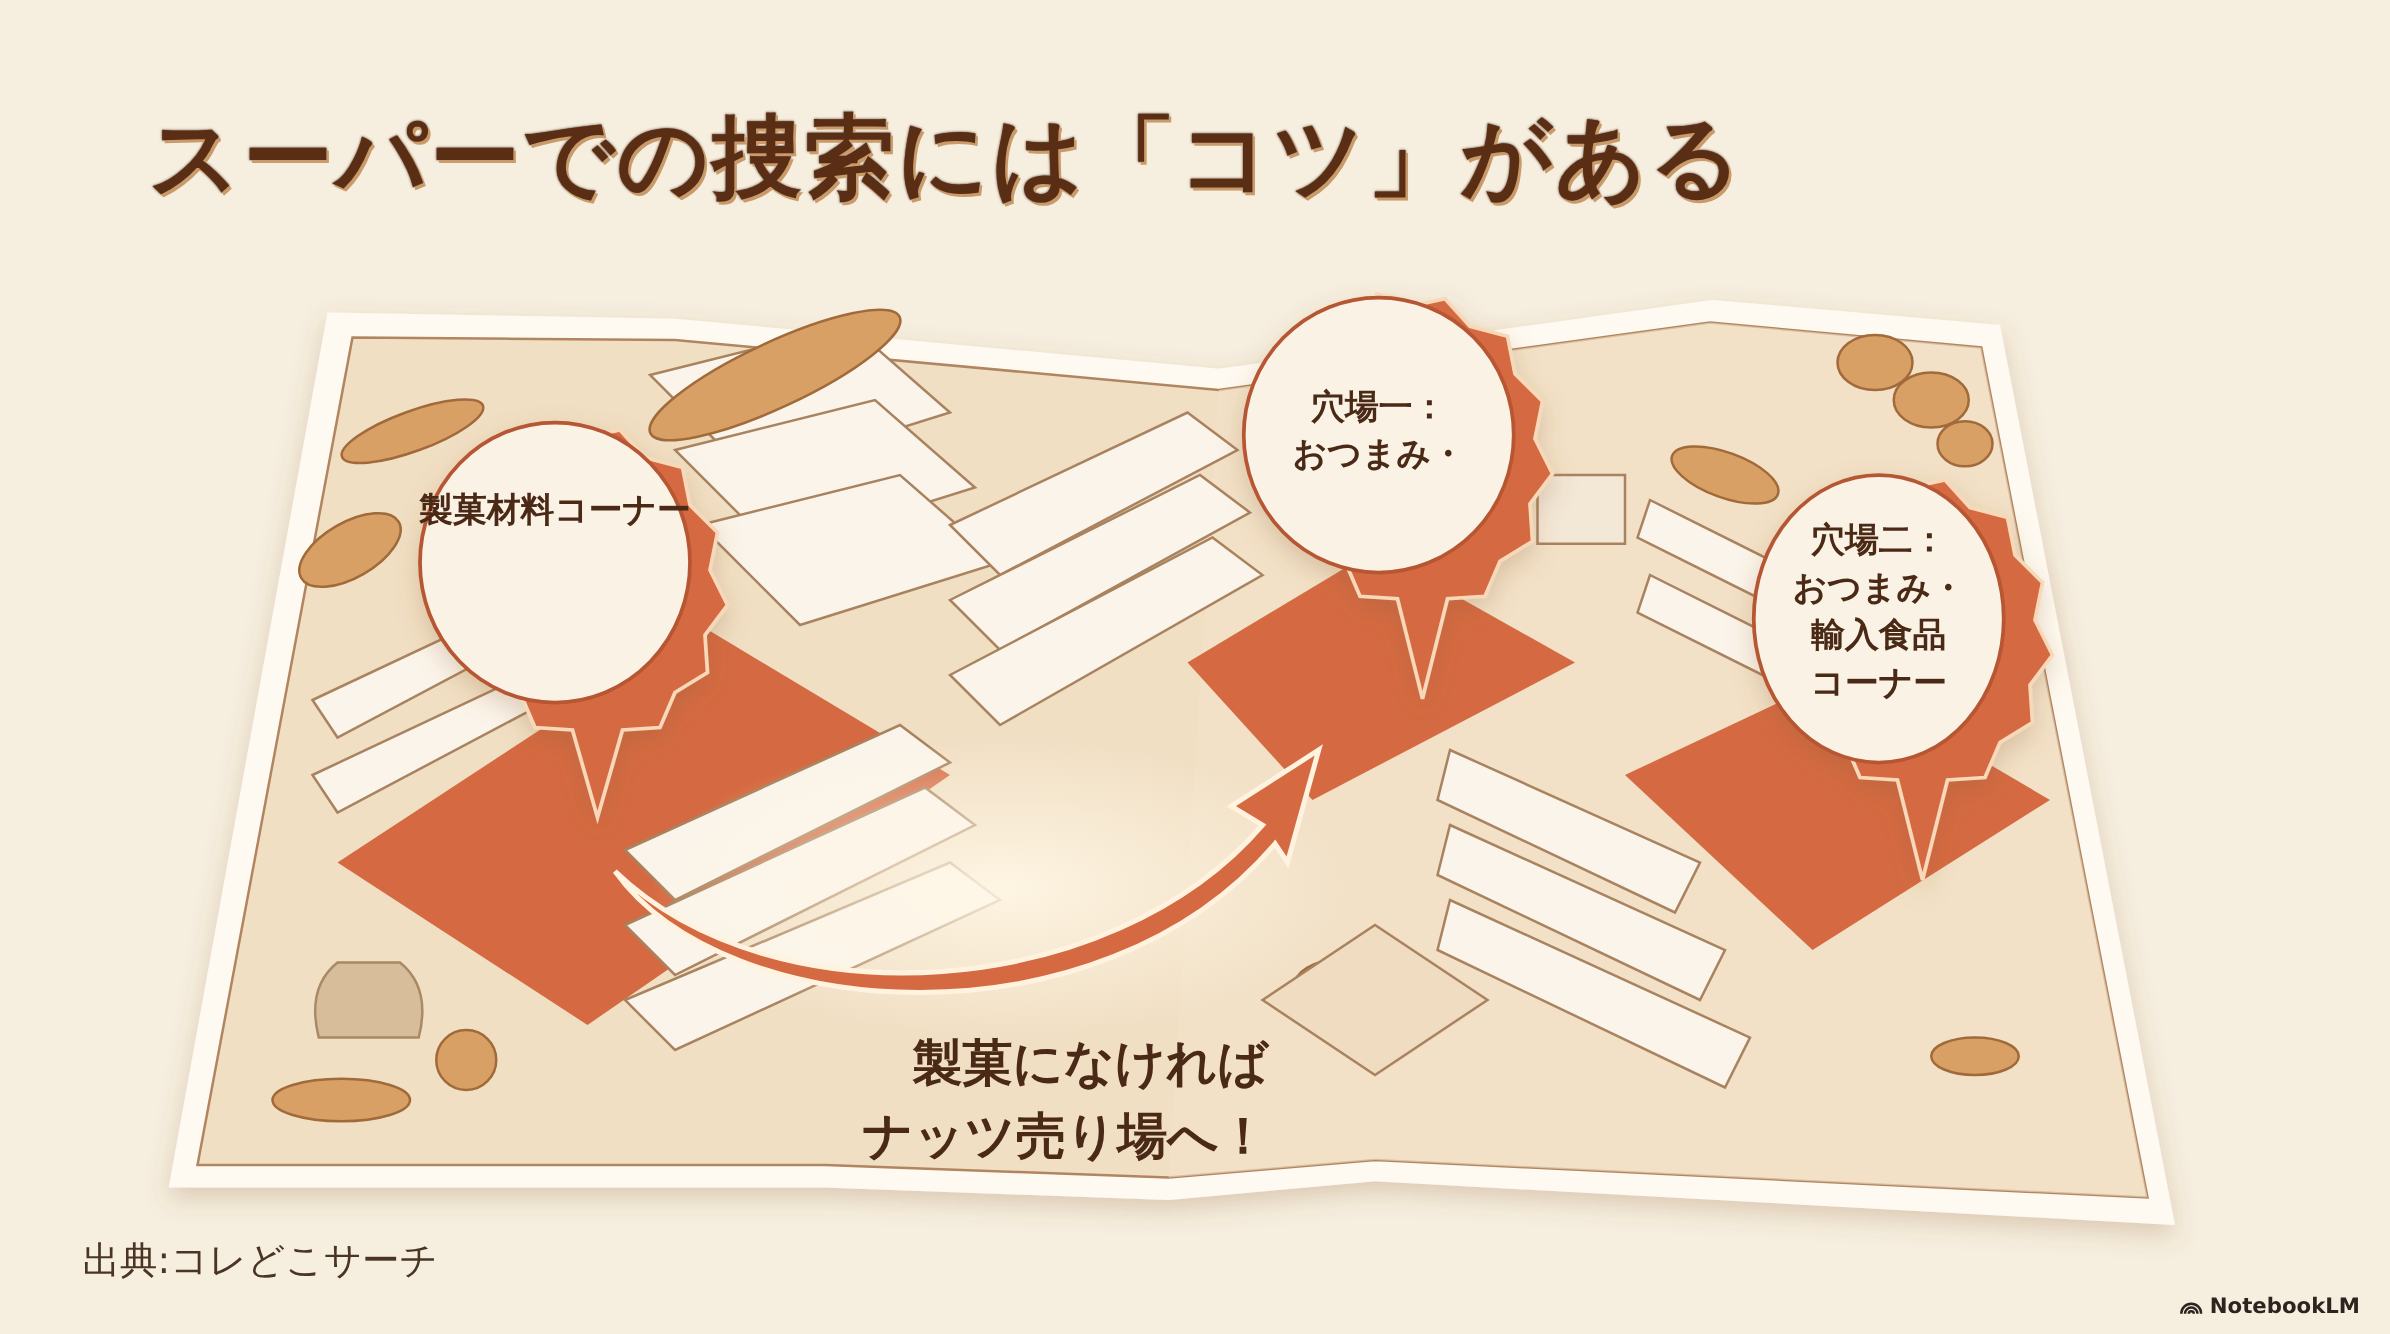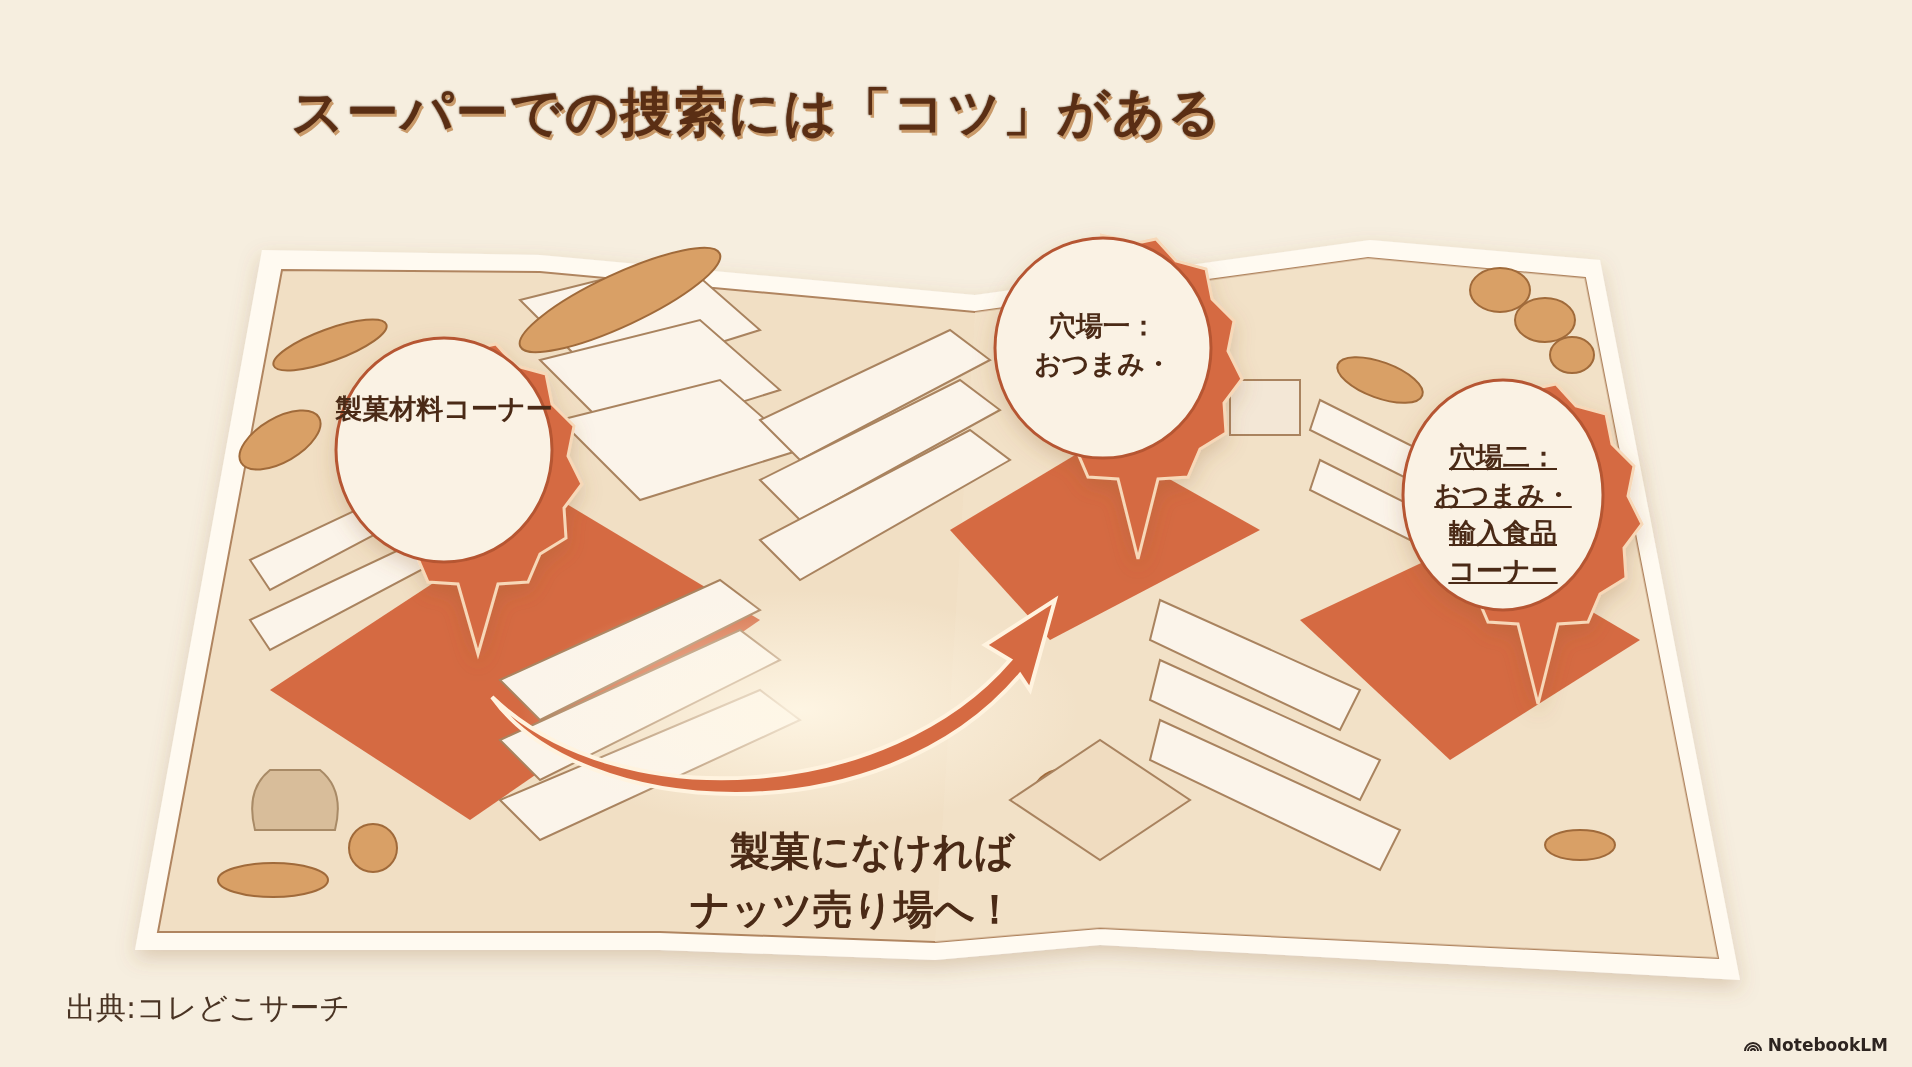--- a/index.html
+++ b/index.html
@@ -3,21 +3,21 @@
 <meta charset="utf-8">
 <style>
   html, body { margin:0; padding:0; }
   body {
     width:1912px; height:1067px; overflow:hidden; position:relative;
     background:#f6eedf;
     font-family:"DejaVu Sans","Liberation Sans",sans-serif;
   }
   .title {
     position:absolute; left:0; top:78px; width:1514px; text-align:center;
-    font-size:52px; font-weight:bold; color:#5a2e14; letter-spacing:2px;
+    font-size:72px; font-weight:bold; color:#5a2e14; letter-spacing:2px;
     text-shadow: 2px 3px 0 #c99a6a, 0 0 2px #3d1d0a;
   }
   .map { position:absolute; left:0; top:0; width:1912px; height:1067px; }
   .pin-label {
     position:absolute; text-align:center; color:#4a2a16; font-weight:bold;
     font-size:27px; line-height:38px; white-space:nowrap;
   }
   .callout {
     position:absolute; left:690px; top:822px; color:#4a2a16; font-weight:bold;
     font-size:40px; line-height:58px; text-align:right;
@@ -114,21 +114,21 @@
   </g>
 </svg>
 
 <div class="pin-label" style="left:334px; top:390px; width:220px;">
   <div>製菓材料コーナー</div>
 </div>
 <div class="pin-label" style="left:993px; top:290px; width:220px;margin-top:17px;">
   <div>穴場一：</div>
   <div>おつまみ・</div>
 </div>
-<div class="pin-label" style="left:1403px; top:438px; width:200px;text-decoration:underline;">
+<div class="pin-label" style="left:1403px; top:414px; width:200px;">
   <div>穴場二：</div>
   <div>おつまみ・</div>
   <div>輸入食品</div>
   <div>コーナー</div>
 </div>
 
 <div class="callout">
   <div>製菓になければ</div>
   <div>ナッツ売り場へ！</div>
 </div>

